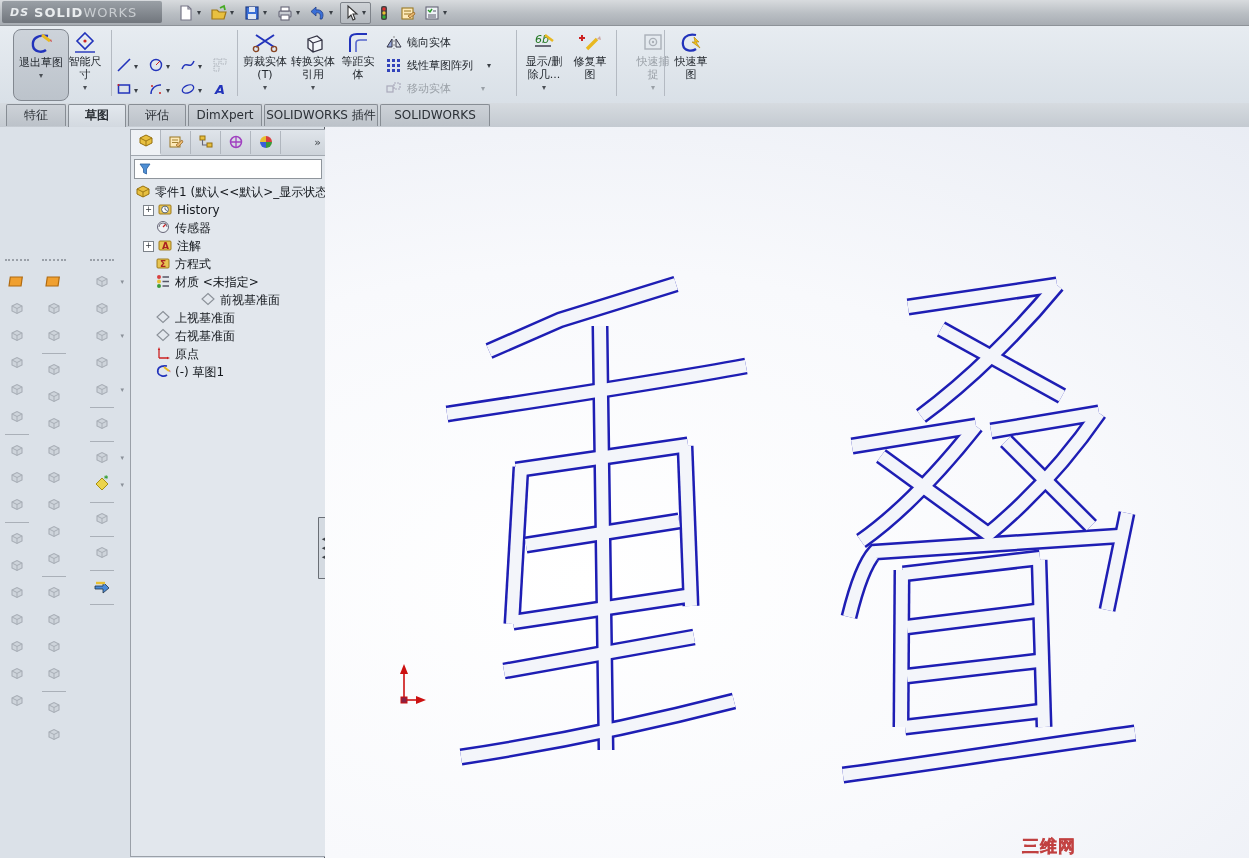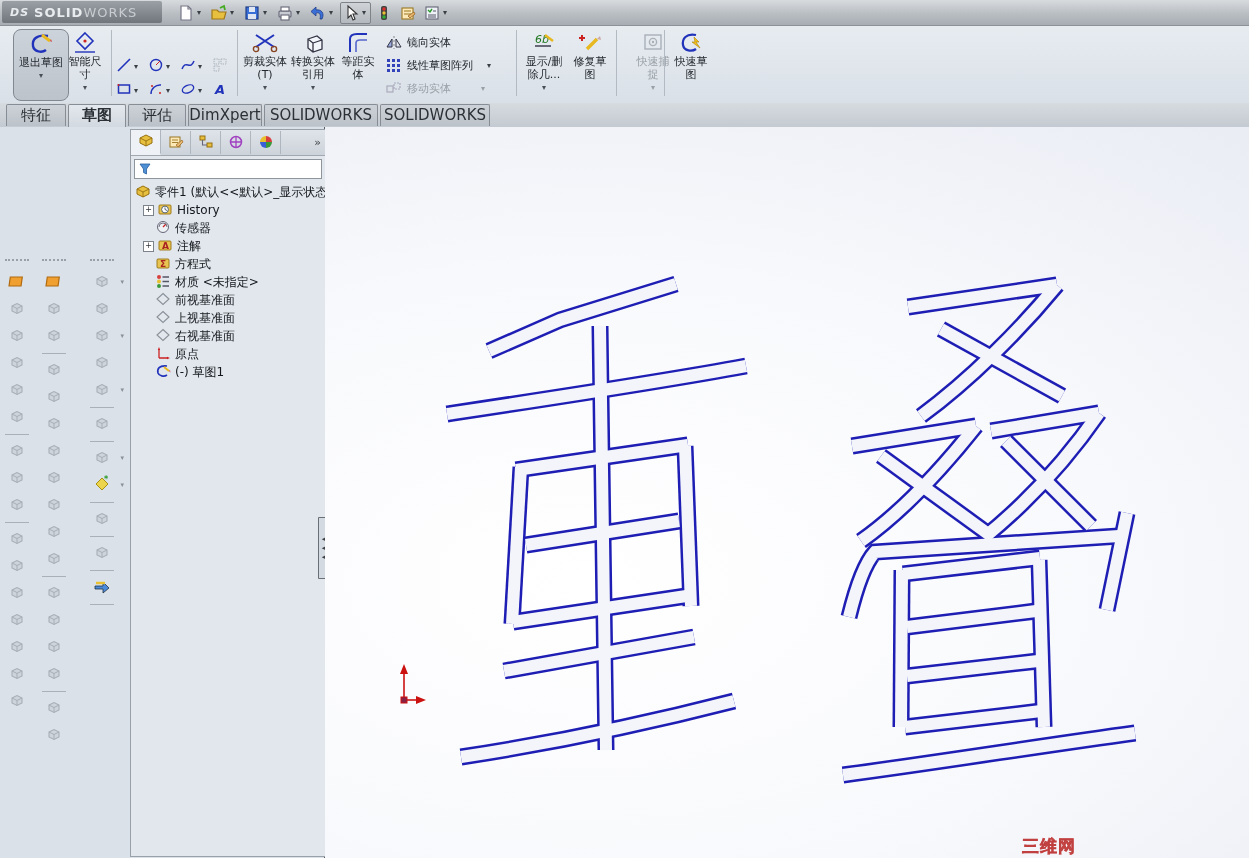--- a/index.html
+++ b/index.html
@@ -29,21 +29,21 @@
   .bigbtn .ico{margin:2px auto 0;width:26px;height:24px;}
   .bigbtn .ddv{font-size:8px;color:#4a4f55;}
   .bigbtn.disabled{color:#9aa0a7;}
   .gridcell{position:absolute;display:flex;align-items:center;}
   .rowbtn{position:absolute;display:flex;align-items:center;font-size:11px;color:#23282e;white-space:nowrap;}
   .rowbtn.disabled{color:#9aa0a7;}
   .rowbtn svg{margin-right:4px;}
   
   .tabstrip{position:absolute;left:0;top:103px;width:1249px;height:24px;
     background:linear-gradient(#d6dbe0,#c4cad1);border-bottom:1px solid #8f959c;}
-  .cmdtab{position:absolute;top:1px;height:21px;line-height:21px;text-align:center;font-size:15px;color:#2b3036;
+  .cmdtab{position:absolute;top:1px;height:21px;line-height:21px;text-align:center;font-size:12px;color:#2b3036;
     background:linear-gradient(#cdd2d8,#bcc2c9);border:1px solid #878d94;border-bottom:none;border-radius:2px 2px 0 0;}
   .cmdtab.active{background:linear-gradient(#e3e8ee,#d2d8df);font-weight:bold;height:23px;}
   .headsup{position:absolute;left:838px;top:106px;height:21px;display:flex;align-items:center;}
   .hbtn{display:flex;align-items:center;margin-right:3px;}
   
   .leftpane{position:absolute;left:0;top:127px;width:324px;height:731px;background:#dbe1e8;border-right:1px solid #5a5f66;}
   .vcol{position:absolute;top:130px;}
   .grip{width:24px;height:4px;margin:2px auto 4px;border-top:2px dotted #9aa0a8;}
   .vicon{width:28px;height:27px;display:flex;align-items:center;justify-content:center;position:relative;}
   .vicon .ddr{position:absolute;right:-8px;top:9px;font-size:7px;color:#8a9098;}
@@ -859,21 +859,21 @@
         <div class="trow" style="padding-left: 12px;">
           <span class="spc"></span>
           <span><svg width="16" height="16">
               <circle cx="4" cy="4" r="2" fill="#d84040"></circle>
               <circle cx="4" cy="8.5" r="2" fill="#e8c030"></circle>
               <circle cx="4" cy="13" r="2" fill="#3a9a3a"></circle>
               <path d="M7.5,4 L14,4 M7.5,8.5 L14,8.5 M7.5,13 L14,13" stroke="#556" stroke-width="1.3"></path>
             </svg></span>
           <span>材质 &lt;未指定&gt;</span>
         </div>
-        <div class="trow" style="padding-left: 12px;">
+        <div class="trow" style="padding-left: 12px; justify-content: center;">
           <span class="spc"></span>
           <span><svg width="16" height="16">
               <path d="M8,2.5 L14,8 L8,13.5 L2,8 Z" fill="none" stroke="#8a9098" stroke-width="1.1"></path>
             </svg></span>
           <span>前视基准面</span>
         </div>
         <div class="trow" style="padding-left: 12px;">
           <span class="spc"></span>
           <span><svg width="16" height="16">
               <path d="M8,2.5 L14,8 L8,13.5 L2,8 Z" fill="none" stroke="#8a9098" stroke-width="1.1"></path>

